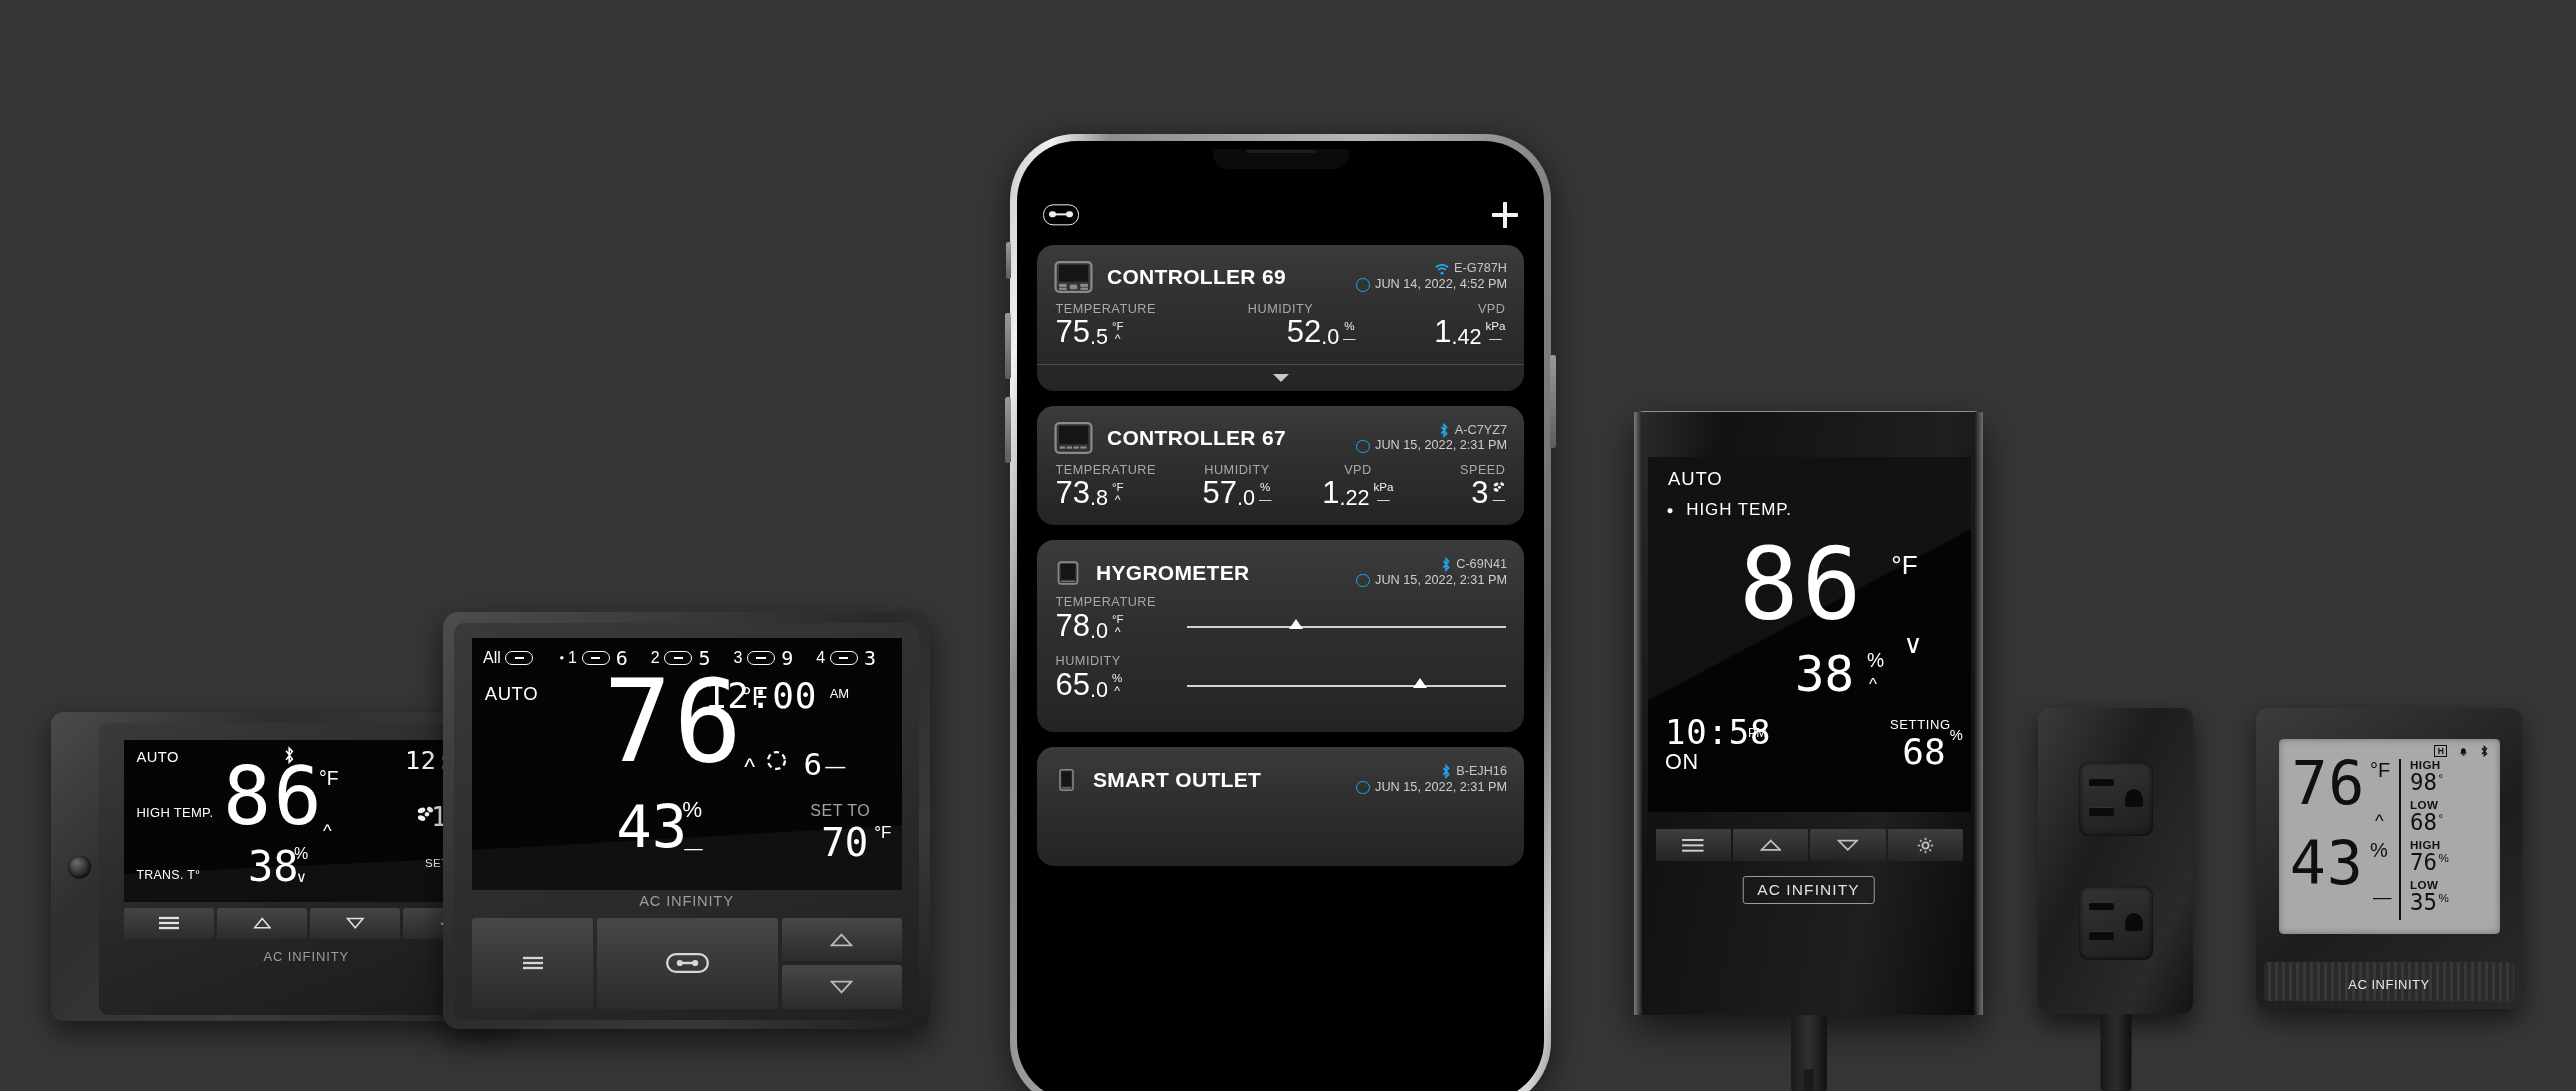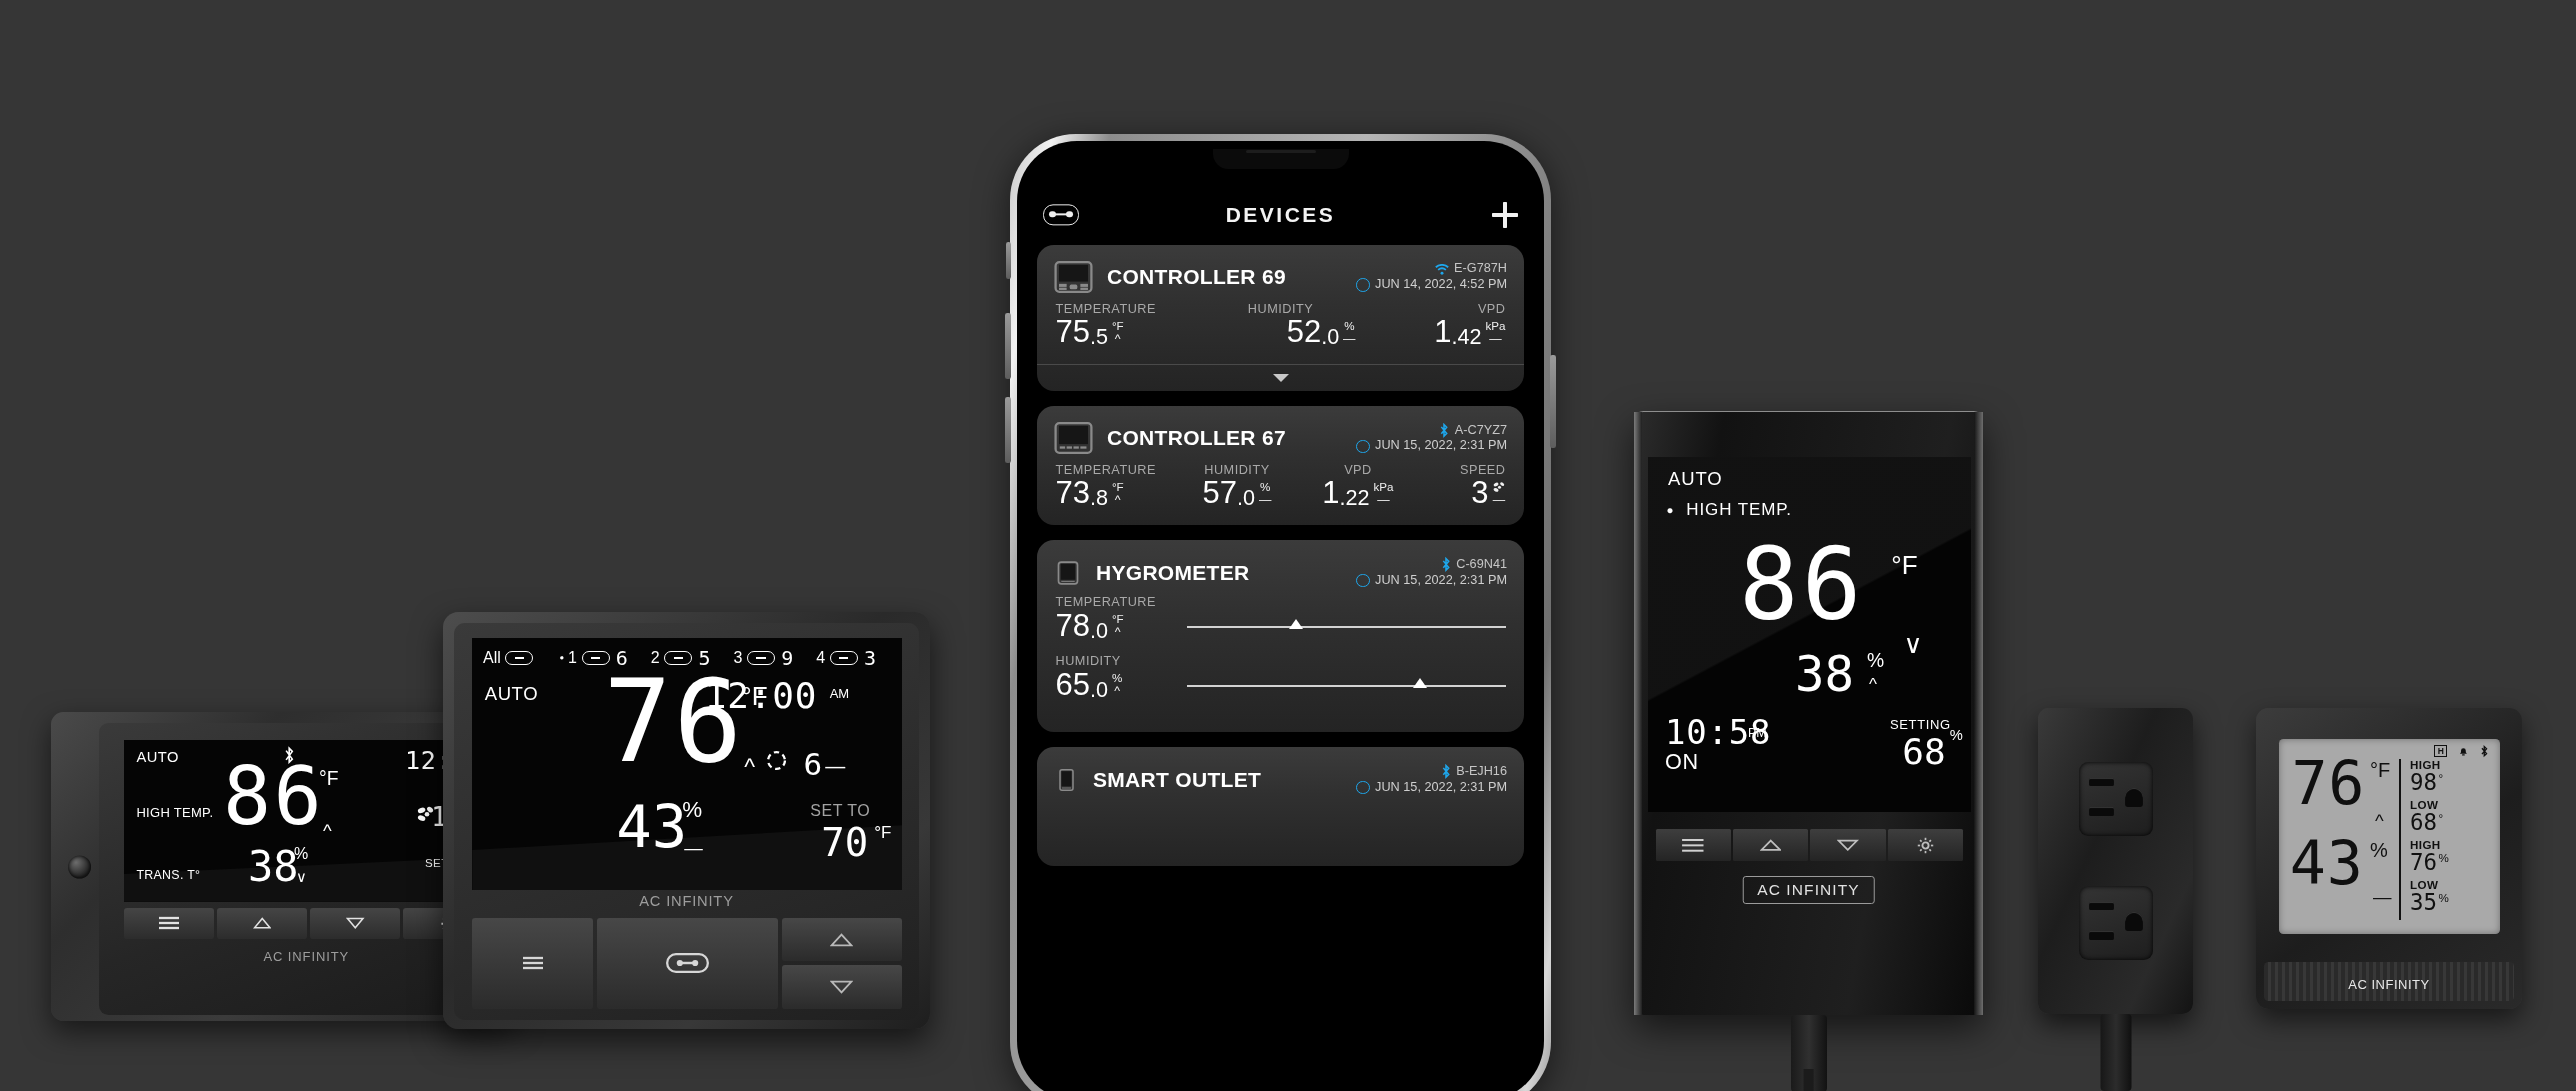--- a/index.html
+++ b/index.html
@@ -387,21 +387,20 @@
     <div class="side-btn sb-dn"></div>
     <div class="side-btn sb-pw"></div>
 
     <div class="phone-inner">
       <div class="phone-notch"></div>
 
       <div class="ph-header">
         <div class="ph-lefticon">
             <span class="bar"></span>
           </div>
-        <div class="ph-title">DEVICES</div>
         <div class="ph-plus"></div>
       </div>
 
       <div class="cards">
 
         <div class="card">
           <div class="card-head">
             <svg class="dev-icon" viewBox="0 0 50 42">
               <rect x="1.5" y="1.5" width="47" height="39" rx="5" fill="none" stroke="#8a8a8a" stroke-width="3"></rect>
               <rect x="6" y="5" width="38" height="22" fill="#161616"></rect>

